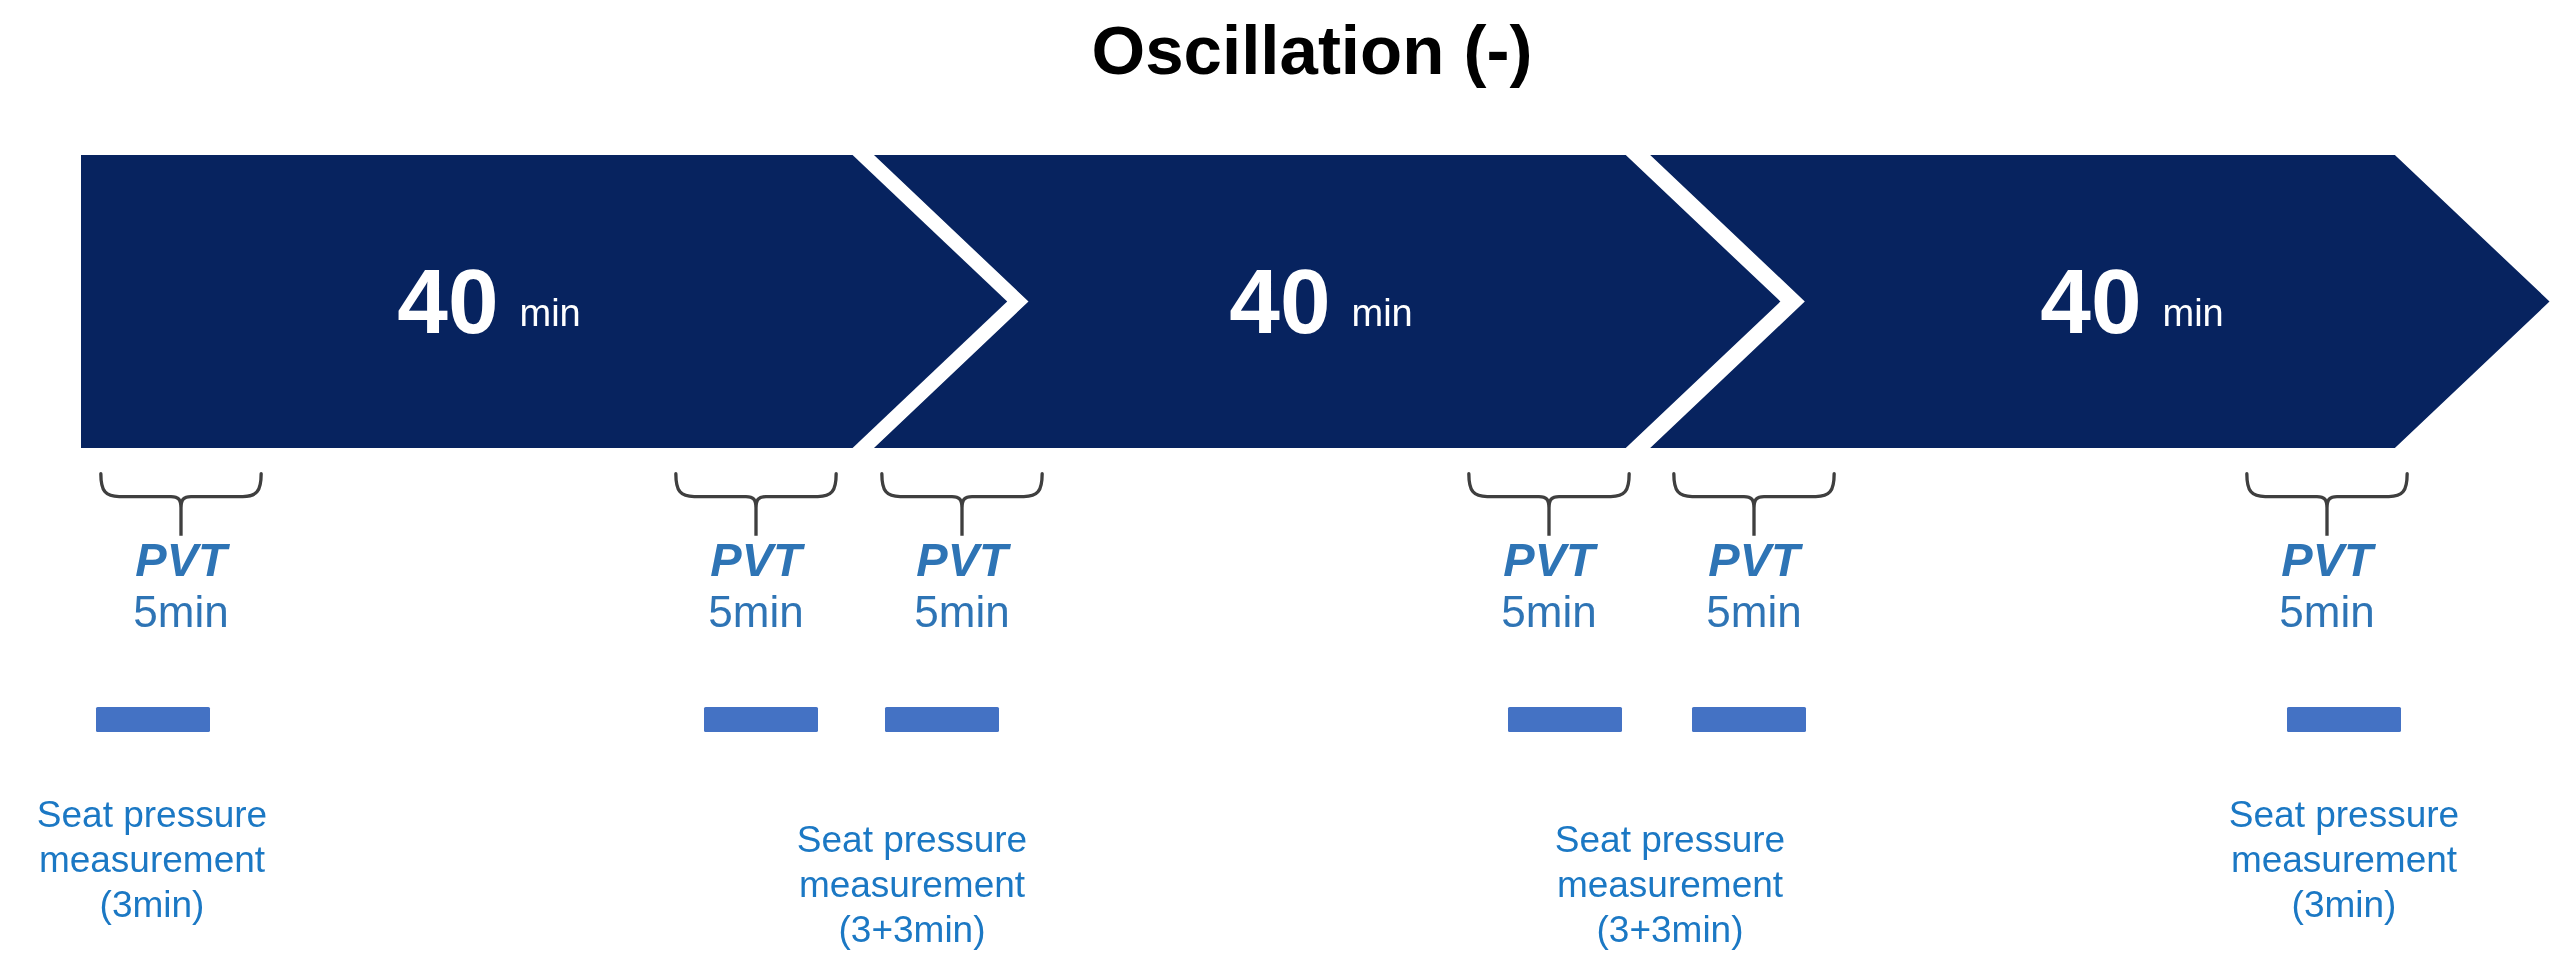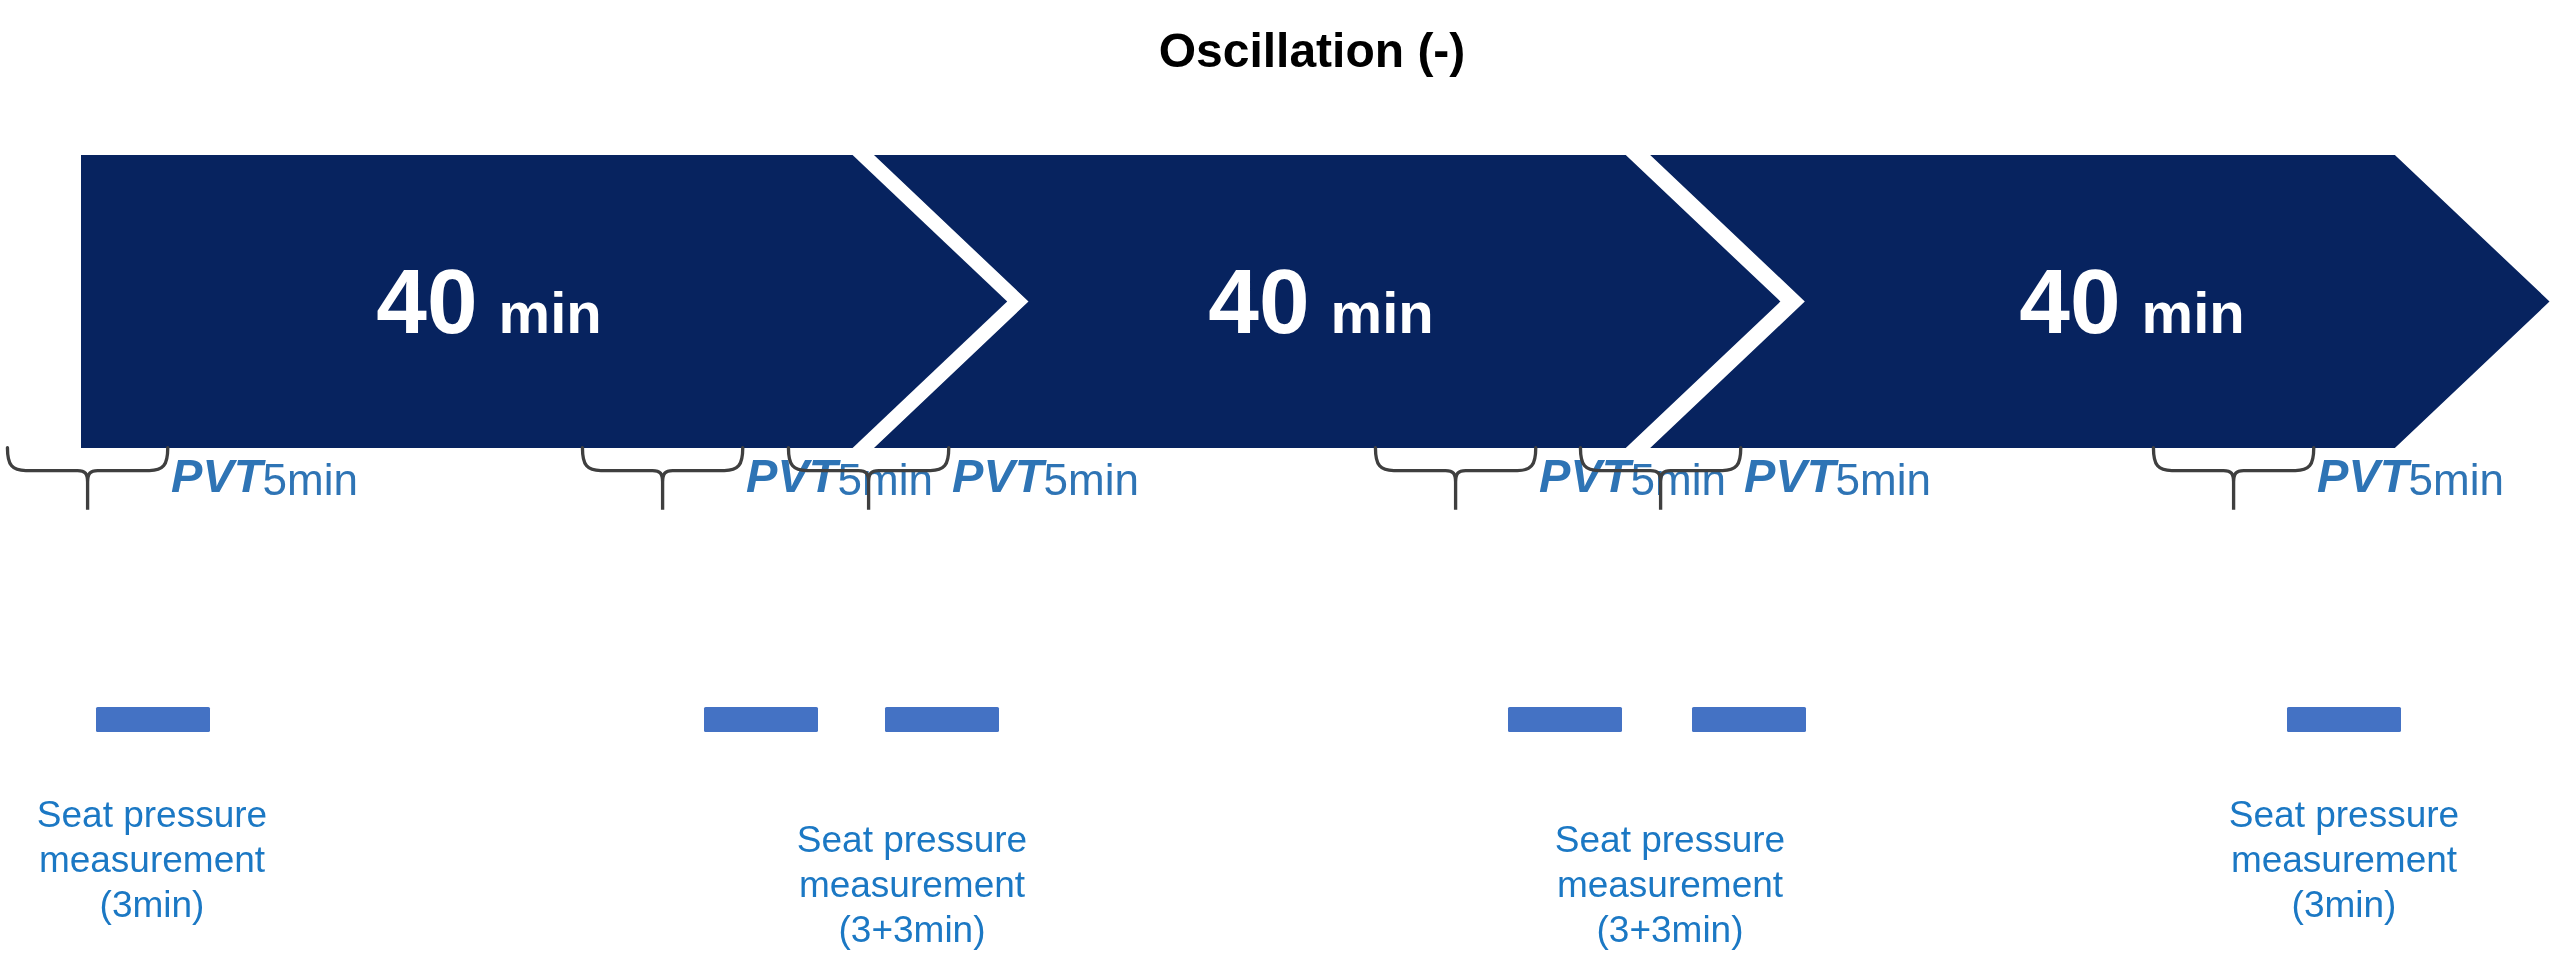--- a/index.html
+++ b/index.html
@@ -8,21 +8,21 @@
     width:2576px;height:963px;
     background:#ffffff;
     overflow:hidden;
     font-family:"Liberation Sans", sans-serif;
   }
   .title{
     position:absolute;
     top:8.2px;left:1312px;
     transform:translateX(-50%);
     margin:0;
-    font-size:48px;
+    font-size:69px;
     line-height:85px;
     font-weight:700;
     color:var(--title-black,#000);
     white-space:nowrap;
   }
   .arrows-svg{
     position:absolute;
     top:155px;left:0;
     width:2576px;height:293px;
     overflow:visible;
@@ -32,25 +32,25 @@
   .seg-label{
     position:absolute;
     top:155px;height:293px;
     transform:translateX(-50%);
     display:flex;align-items:center;
     color:#ffffff;
     white-space:nowrap;
     justify-content:space-between;
   }
   .seg-label .num{font-size:91px;font-weight:700;line-height:1;}
-  .seg-label .unit{font-size:58px;font-weight:700;line-height:1;margin-left:21px;transform:translateY(11.4px);}
+  .seg-label .unit{font-size:38px;font-weight:400;line-height:1;margin-left:21px;transform:translateY(11.4px);}
   .pvt-group{
-    position:absolute;top:446px;
+    position:absolute;top:472px;
     transform:translateX(-50%);
-    display:flex;align-items:center;
+    display:flex;flex-direction:column;align-items:center;
     text-align:right;
   }
   .brace-svg{width:167px;height:67px;display:block;}
   .brace-path{fill:none;stroke:var(--brace-gray,#3f3f3f);stroke-width:4;stroke-linecap:round;}
   .pvt-label{
     margin-top:-6.5px;
     font-size:47px;line-height:54px;
     font-weight:700;font-style:italic;
     color:var(--pvt-blue,#2E74B5);
   }

